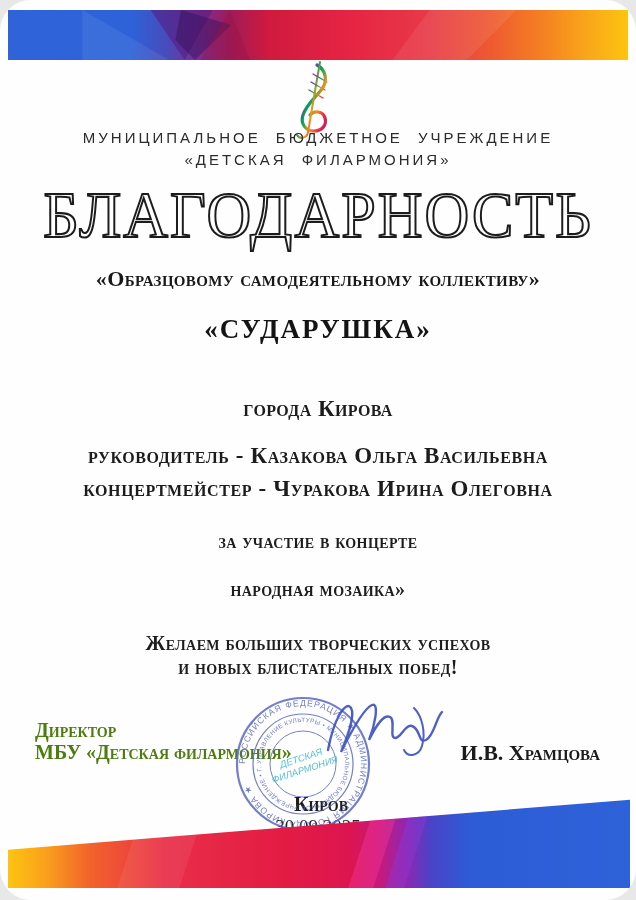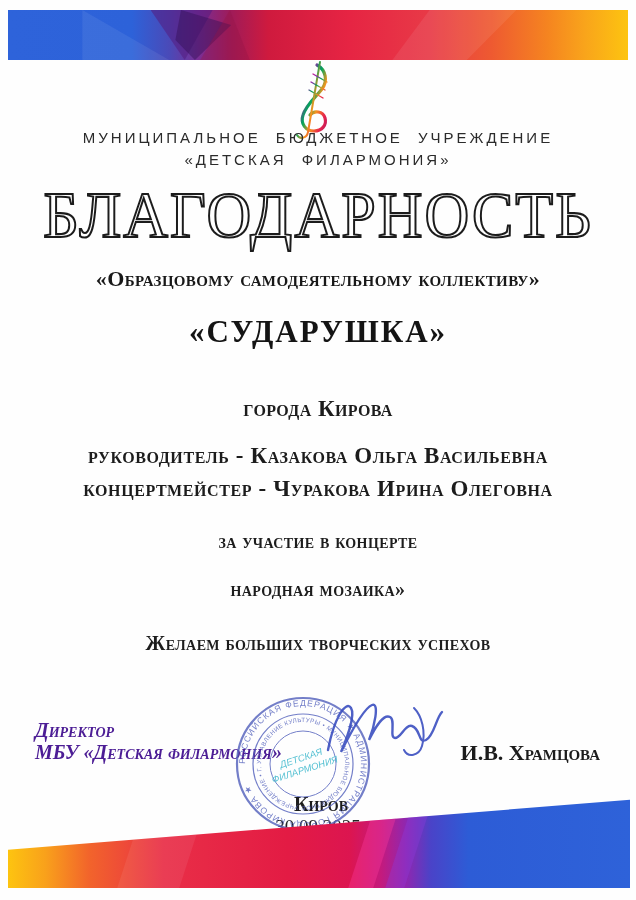--- a/index.html
+++ b/index.html
@@ -1,19 +1,19 @@
 <!DOCTYPE html>
 <html><head>
 <meta charset="utf-8">
 <style>
   html,body{margin:0;padding:0;background:#e8e8e8;}
   .page{
     position:relative;width:636px;height:900px;background:#fefefe;
     margin:0 auto;overflow:hidden;
-    font-family:"Liberation Serif", serif;color:#1f1f1f;
+    font-family:"Liberation Serif", serif;color:#1f1f1f;border-radius:31px;
   }
   
   .band-top{
     position:absolute;left:8px;top:10px;width:620px;height:50px;
     background:linear-gradient(90deg,#2e63da 0%,#2d62d9 20%,#4a4ab8 26%,#7c2d92 31%,#a01b58 36%,#cf1a3e 42%,#e62443 55%,#e83a47 68%,#ee5a31 78%,#f58420 87%,#f9a41b 93%,#fdc410 100%);
   }
   .facet{position:absolute;top:0;height:100%;}
   .facet.f1{left:23%;width:10%;background:rgba(84,28,128,.55);clip-path:polygon(0 0,100% 0,55% 100%);}
   .facet.f2{left:27%;width:9%;background:rgba(52,16,86,.45);clip-path:polygon(10% 0,100% 30%,35% 100%,0 60%);}
   .facet.f3{left:31%;width:8%;background:rgba(150,20,70,.35);clip-path:polygon(0 100%,60% 0,100% 100%);}
@@ -34,27 +34,27 @@
     font-family:"Liberation Sans", sans-serif;font-size:15px;font-weight:500;
     letter-spacing:3px;word-spacing:8px;color:#2b2b2b;
   }
   .title{
     top:180px;font-size:62px;line-height:70px;font-weight:400;letter-spacing:2px;
     color:#161616;-webkit-text-fill-color:#ffffff;-webkit-text-stroke:2px #1c1c1c;
     transform:scaleY(1.04);
   }
   .sc{font-variant:small-caps;}
   .recip{font-weight:700;font-size:22px;letter-spacing:.4px;color:#181818;}
-  .recip-name{font-weight:700;font-size:31px;letter-spacing:2px;color:#141414;}
+  .recip-name{font-weight:700;font-size:27px;letter-spacing:2px;color:#141414;}
   .school{font-weight:600;font-size:23px;letter-spacing:.4px;color:#1c1c1c;}
   .person{font-weight:600;font-size:23px;letter-spacing:.6px;color:#1c1c1c;}
   .reason{font-weight:600;font-size:20px;letter-spacing:.4px;color:#1d1d1d;}
   .wish{font-weight:600;font-size:20px;letter-spacing:.4px;color:#1d1d1d;text-align:center;}
   .footer-left{position:absolute;left:35px;text-align:right;white-space:nowrap;
-    font-variant:small-caps;font-weight:600;font-size:20px;color:#4c1d95;font-style:italic;}
+    font-variant:small-caps;font-weight:600;font-size:20px;color:#4d7c0f;}
   .signer{position:absolute;right:36px;text-align:right;white-space:nowrap;
     font-variant:small-caps;font-weight:600;font-size:22px;color:#1c1c1c;}
   .city{font-variant:small-caps;font-weight:600;font-size:20px;color:#1c1c1c;padding-left:6px;}
   .date{font-size:19px;font-weight:500;color:#222;}
   
   .logo{position:absolute;left:283px;top:60px;width:70px;height:80px;}
   .stamp{position:absolute;left:232px;top:693px;width:142px;height:142px;opacity:.82;}
   .signature{position:absolute;left:318px;top:688px;width:140px;height:90px;opacity:.9;}
 </style>
 </head>
@@ -96,20 +96,21 @@
 
   <div class="line person sc" style="top:443px">руководитель - Казакова Ольга Васильевна</div>
 
   <div class="line school sc" style="top:396px">города Кирова</div>
   <div class="line person sc" style="top:476px">концертмейстер - Чуракова Ирина Олеговна</div>
 
   <div class="line reason sc" style="top:530px">за участие в концерте</div>
   <div class="line reason sc" style="top:578px">народная мозаика»</div>
 
   <div class="line wish sc" style="top:632px">Желаем больших творческих успехов</div>
+  <div class="line wish sc" style="top:656px">и новых блистательных побед!</div>
 
   <div class="footer-left" style="top:719px">Директор</div>
   <div class="footer-left" style="top:741px">МБУ «Детская филармония»</div>
   <div class="signer" style="top:740px">И.В. Храмцова</div>
 
   <div class="line city" style="top:793px">Киров</div>
   <div class="line date" style="top:816px">30.09.2025</div>
 
   <svg class="stamp" viewBox="0 0 142 142">
     <defs>

